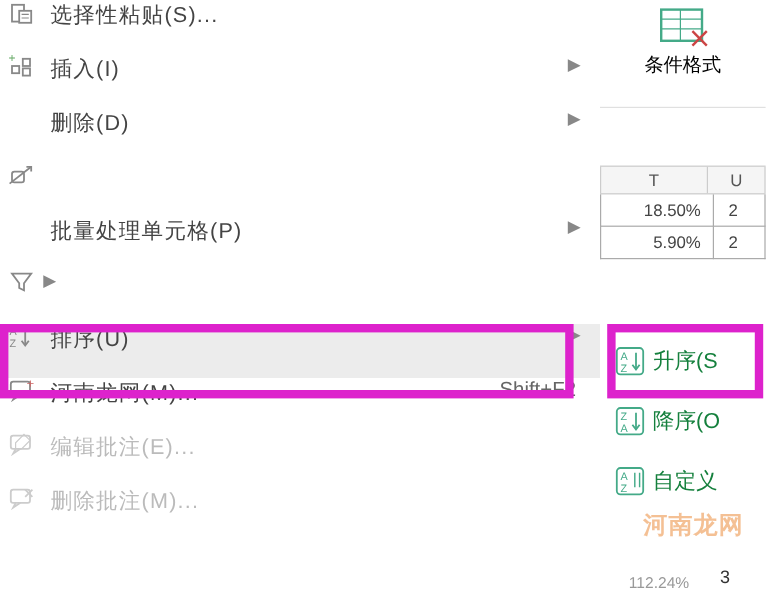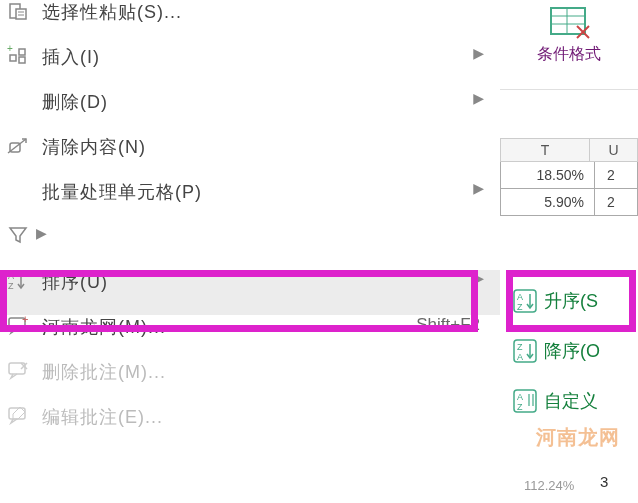--- a/index.html
+++ b/index.html
@@ -88,21 +88,21 @@
     flex-direction: column;
     align-items: center;
     justify-content: flex-start;
     padding-top: 4px;
     border-bottom: 1px solid #e0e0e0;
   }
   .ribbon-icon svg { display: block; margin: 0 auto; }
   .ribbon-label {
     font-size: 16px;
     margin-top: 4px;
-    color: #701a75;
+    color: #000000;
   }
   .sheet-area {
     margin-top: 48px;
   }
   .sheet-headers {
     display: flex;
     font-size: 14px;
     color: #555;
     background: #f5f5f5;
     border-top: 1px solid #ccc;
@@ -206,21 +206,20 @@
   </div>
 
   <div class="menu-item">
     <span class="menu-icon">
       <svg width="24" height="22" viewBox="0 0 24 22">
           <rect x="4" y="8" width="10" height="9" rx="2" fill="none" stroke="#888" stroke-width="1.5"></rect>
           <line x1="2" y1="18" x2="20" y2="4" stroke="#888" stroke-width="1.5"></line>
           <path d="M16 4 l4 0 l0 4" fill="none" stroke="#888" stroke-width="1.5"></path>
         </svg>
     </span>
-    <span class="menu-label">清除内容(N)</span>
   </div>
 
   <div class="menu-item">
     <span class="menu-icon"></span>
     <span class="menu-label">批量处理单元格(P)</span>
     <span class="menu-arrow">▶</span>
   </div>
 
   <div class="menu-item">
     <span class="menu-icon">
@@ -254,36 +253,36 @@
     </span>
     <span class="menu-label">河南龙网(M)...</span>
     <span class="menu-shortcut">Shift+F2</span>
   </div>
 
   <div class="menu-item disabled">
     <span class="menu-icon">
       <svg width="22" height="20" viewBox="0 0 22 20">
           <rect x="2" y="3" width="16" height="11" rx="2" fill="none" stroke="#ccc" stroke-width="1.5"></rect>
           <path d="M6 14 l-2 4 l6 -4" fill="none" stroke="#ccc" stroke-width="1.5"></path>
-          <line x1="14" y1="3" x2="20" y2="9" stroke="#ccc" stroke-width="1.5"></line>
-          <line x1="20" y1="3" x2="14" y2="9" stroke="#ccc" stroke-width="1.5"></line>
-        </svg>
-    </span>
-    <span class="menu-label">删除批注(M)...</span>
+          <path d="M13 2 l5 5 l-7 7 l-5 0 l0 -5 z" fill="none" stroke="#ccc" stroke-width="1"></path>
+        </svg>
+    </span>
+    <span class="menu-label">编辑批注(E)...</span>
   </div>
 
   <div class="menu-item disabled">
     <span class="menu-icon">
       <svg width="22" height="20" viewBox="0 0 22 20">
           <rect x="2" y="3" width="16" height="11" rx="2" fill="none" stroke="#ccc" stroke-width="1.5"></rect>
           <path d="M6 14 l-2 4 l6 -4" fill="none" stroke="#ccc" stroke-width="1.5"></path>
-          <path d="M13 2 l5 5 l-7 7 l-5 0 l0 -5 z" fill="none" stroke="#ccc" stroke-width="1"></path>
-        </svg>
-    </span>
-    <span class="menu-label">编辑批注(E)...</span>
+          <line x1="14" y1="3" x2="20" y2="9" stroke="#ccc" stroke-width="1.5"></line>
+          <line x1="20" y1="3" x2="14" y2="9" stroke="#ccc" stroke-width="1.5"></line>
+        </svg>
+    </span>
+    <span class="menu-label">删除批注(M)...</span>
   </div>
 
 </div>
 
 <div class="magenta-box-main"></div>
 <div class="magenta-box-sub"></div>
 
 <div class="right-panel">
   <div class="ribbon-area">
     <span class="ribbon-icon">

